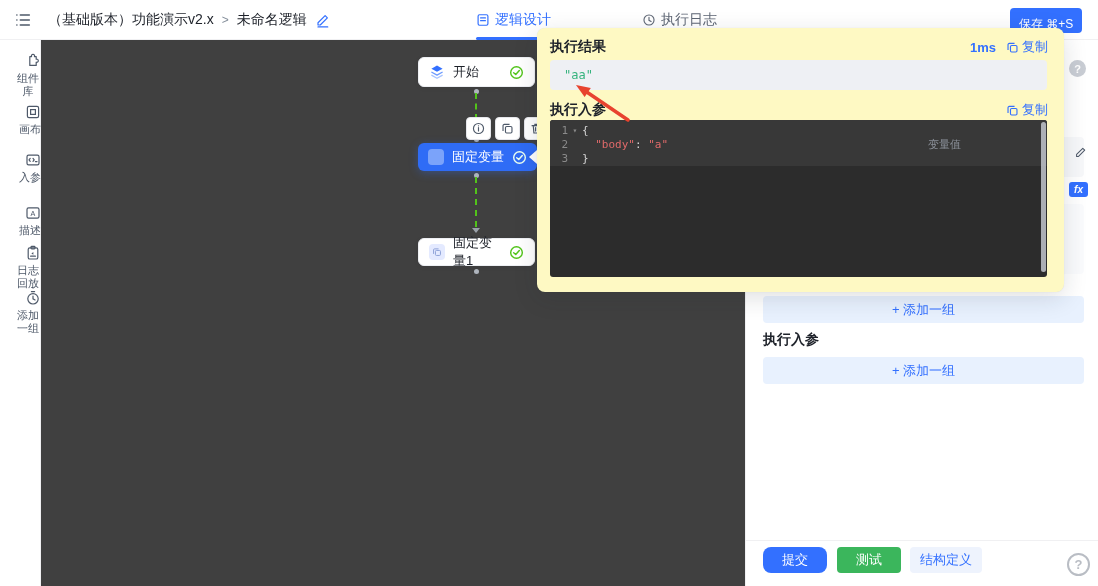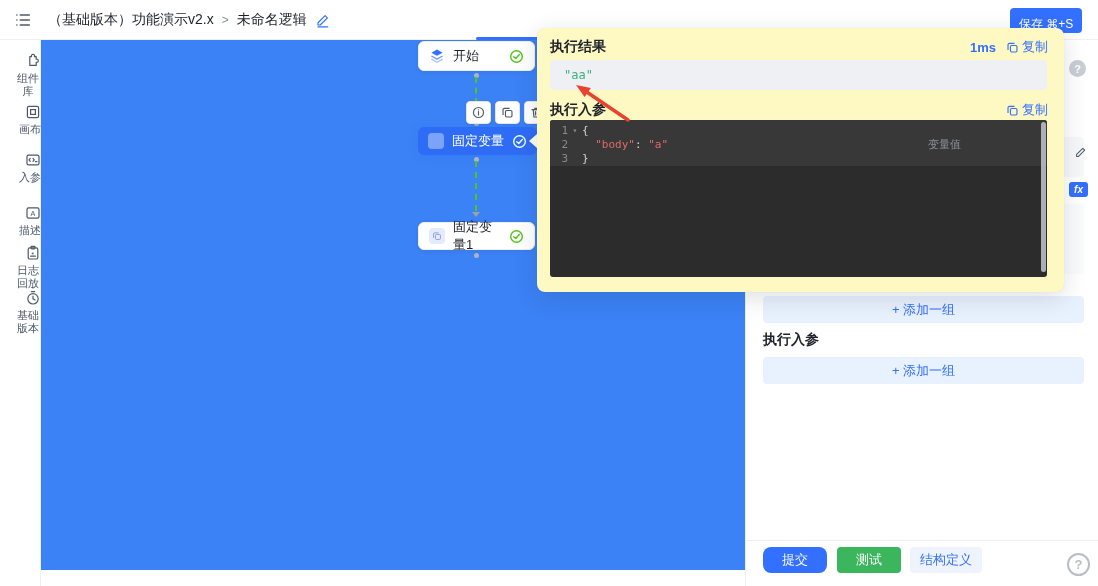--- a/index.html
+++ b/index.html
@@ -26,21 +26,21 @@
   .save-btn { position:absolute; left:1010px; top:8px; height:25px; padding:0 9px; display:flex; align-items:flex-end;
               background:#3370ff; color:#fff; font-size:12px; border:none; border-radius:4px; cursor:pointer; }
   
   .sidebar { position:absolute; left:0; top:40px; width:41px; height:546px; background:#fff;
              border-right:1px solid #f0f0f2; z-index:15; }
   .side-item { position:absolute; left:0; width:41px; display:flex; flex-direction:column; align-items:flex-end;
                gap:3px; cursor:pointer; color:#4e5969; }
   .side-item .lbl { font-size:11px; line-height:13px; color:#4e5969; max-width:26px; text-align:center;
                     word-break:break-all; }
   
-  .canvas { position:absolute; left:41px; top:24px; width:704px; height:546px; background:#3b82f6; z-index:1; }
+  .canvas { position:absolute; left:41px; top:40px; width:704px; height:546px; background:#404040; z-index:1; }
   .node { position:absolute; display:flex; align-items:center; gap:8px; padding:0 10px; height:30px;
           border-radius:6px; font-size:13px; cursor:pointer; }
   .node-card { background:#fff; border:1px solid #edeff3; box-shadow:0 1px 5px rgba(31,35,41,.07); color:#1d2129; }
   .node-selected { background:#2f6cf6; color:#fff; height:28px; box-shadow:0 2px 8px rgba(47,108,246,.35); }
   .node .nlabel { flex:1; }
   .dash { position:absolute; width:0; border-left:2px dashed #52c41a; }
   .dot { position:absolute; width:5px; height:5px; border-radius:50%; background:#aeb4bd; }
   .down-arrow { position:absolute; width:0; height:0; border-left:4px solid transparent;
                 border-right:4px solid transparent; border-top:5px solid #9aa1aa; }
   .node-toolbar { position:absolute; left:466px; top:76px; display:flex; gap:4px; z-index:3; }
@@ -123,21 +123,36 @@
       <span class="sep">&gt;</span>
       <span>未命名逻辑</span>
       <span class="edit">
         <svg width="15" height="15" viewBox="0 0 20 20" fill="none" stroke="currentColor" stroke-width="1.6" stroke-linecap="round" stroke-linejoin="round">
           <path d="M13.5 3.5l3 3L7 16H4v-3z"></path>
             <line x1="4" y1="18.5" x2="17" y2="18.5"></line>
         </svg>
       </span>
     </div>
 
-
+    <div class="tab tab-idle">
+      <svg width="14" height="14" viewBox="0 0 20 20" fill="none" stroke="currentColor" stroke-width="1.6" stroke-linecap="round">
+        <circle cx="10" cy="10" r="7.2"></circle>
+          <polyline points="10 6 10 10.5 13 12"></polyline>
+      </svg>
+      <span>执行日志</span>
+    </div>
+
+    <div class="tab tab-active">
+      <svg width="14" height="14" viewBox="0 0 20 20" fill="none" stroke="currentColor" stroke-width="1.7" stroke-linecap="round">
+        <rect x="3" y="2.5" width="14" height="15" rx="2"></rect>
+          <line x1="6.5" y1="7" x2="13.5" y2="7"></line>
+          <line x1="6.5" y1="11" x2="13.5" y2="11"></line>
+      </svg>
+      <span>逻辑设计</span>
+    </div>
     <div class="tab-underline"></div>
 
     <button class="run-btn">
       <svg width="13" height="13" viewBox="0 0 20 20" fill="none" stroke="currentColor" stroke-width="1.6">
         <circle cx="10" cy="10" r="7.4"></circle>
           <path d="M8.3 6.8l5 3.2-5 3.2z" fill="currentColor" stroke="none"></path>
       </svg>
       <span>执行</span>
     </button>
     <button class="save-btn">
@@ -183,21 +198,21 @@
           <line x1="7" y1="14" x2="13" y2="14"></line>
       </svg>
       <span class="lbl">日志回放</span>
     </div>
     <div class="side-item" style="top:250px">
       <svg width="16" height="16" viewBox="0 0 20 20" fill="none" stroke="currentColor" stroke-width="1.5" stroke-linecap="round">
         <circle cx="10" cy="11" r="6.5"></circle>
           <polyline points="10 7.5 10 11 12.6 12.4"></polyline>
           <line x1="8" y1="2" x2="12" y2="2"></line>
       </svg>
-      <span class="lbl">基础版本</span>
+      <span class="lbl">添加一组</span>
     </div>
   </div>
 
   <div class="canvas">
 
     <div class="node node-card" style="left:377px; top:17px; width:117px;">
       <svg width="16" height="16" viewBox="0 0 20 20">
         <path d="M10 2L3 5.8l7 3.8 7-3.8z" fill="#3370ff"></path>
         <path d="M3 10l7 3.8 7-3.8" fill="none" stroke="#6d9bff" stroke-width="1.7" stroke-linejoin="round"></path>
         <path d="M3 14l7 3.8 7-3.8" fill="none" stroke="#a8c4ff" stroke-width="1.7" stroke-linejoin="round"></path>

